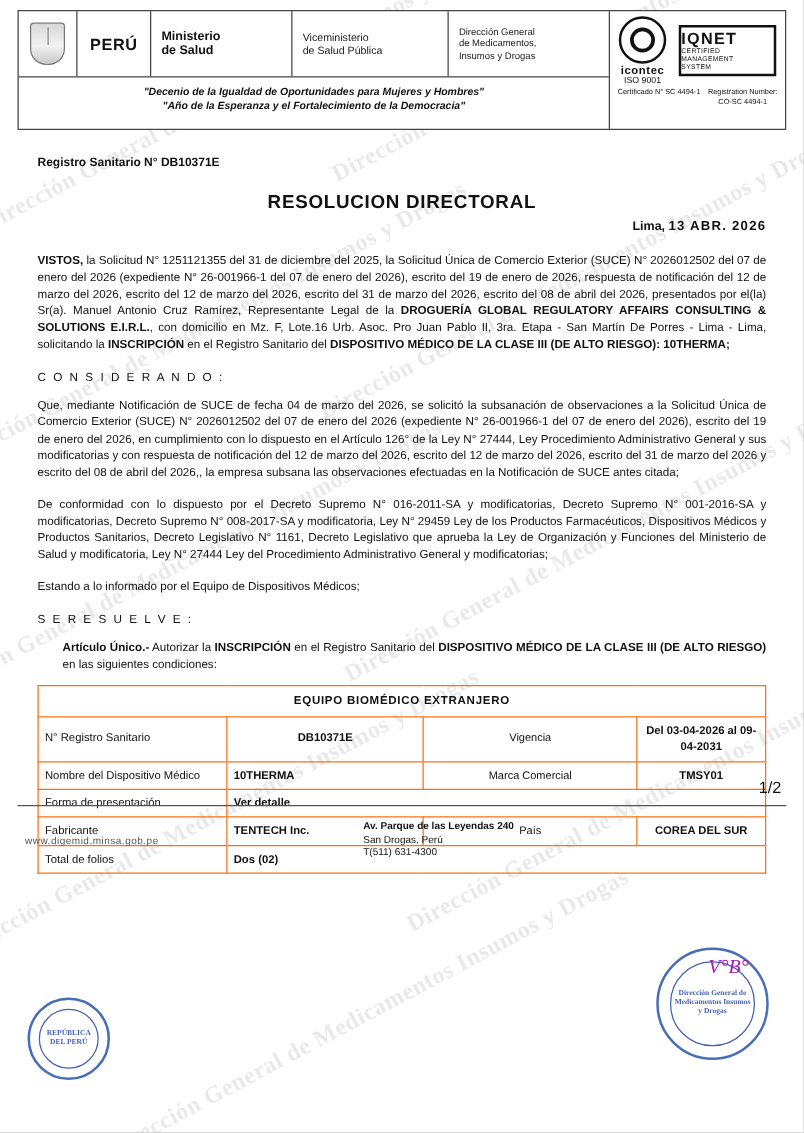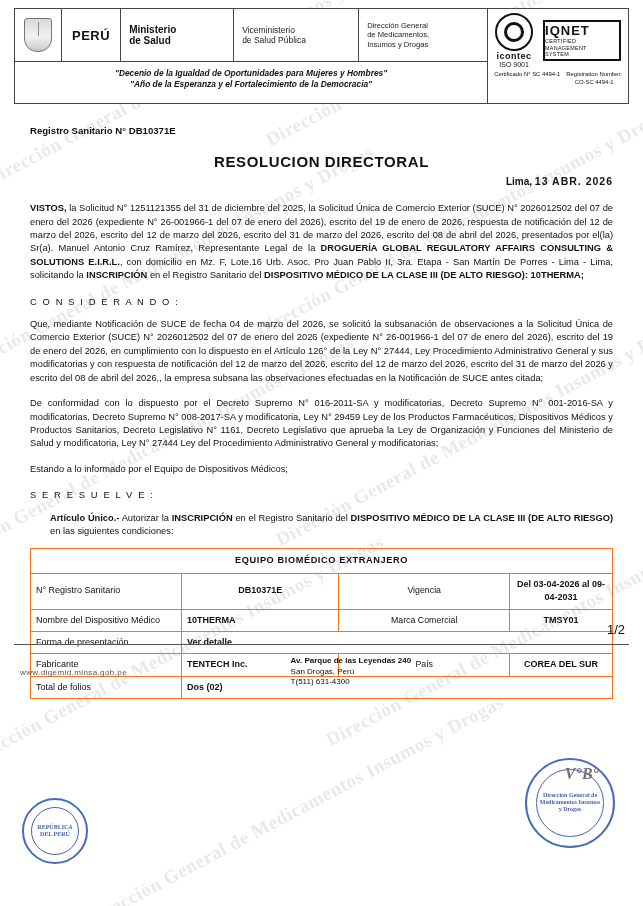--- a/index.html
+++ b/index.html
@@ -308,22 +308,22 @@
     padding: 2px;
     box-sizing: border-box;
     font-weight: bold;
   }
   .vb {
     position: absolute;
     right: 44px;
     top: 757px;
     font-family: "Liberation Serif", serif;
     font-size: 16px;
-    color: #737373;
-    font-weight: bold;
+    color: #a21caf;
+    font-weight: normal;
     font-style: italic;
     z-index: 4;
   }
   .pageno {
     position: absolute;
     right: 18px;
     bottom: 62px;
     font-size: 13px;
     z-index: 3;
   }

